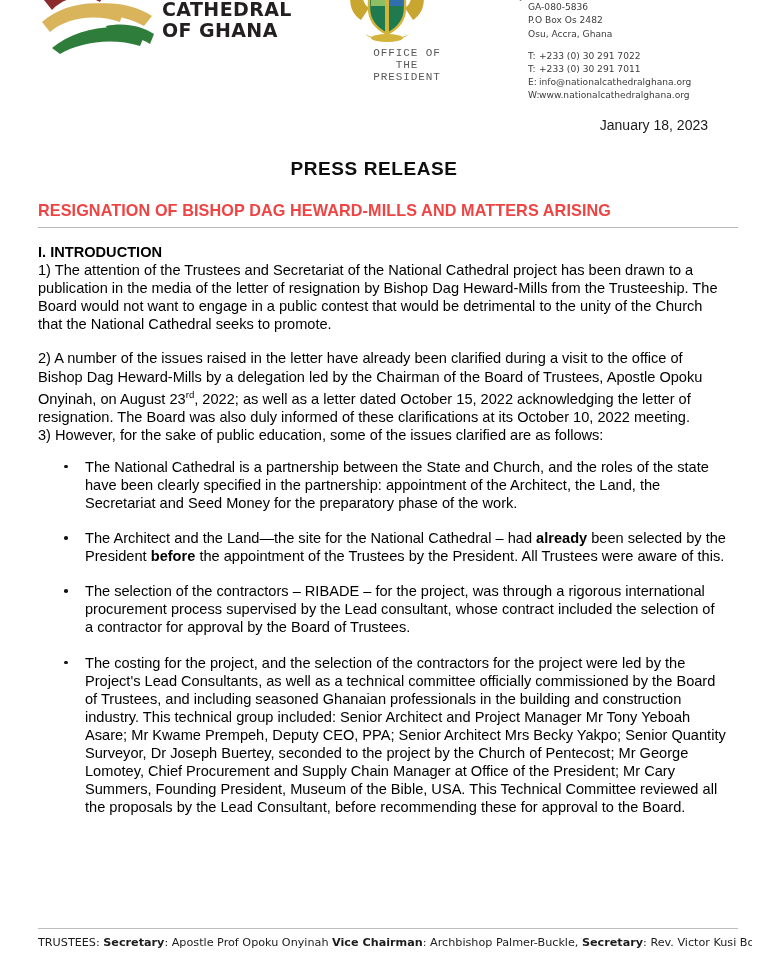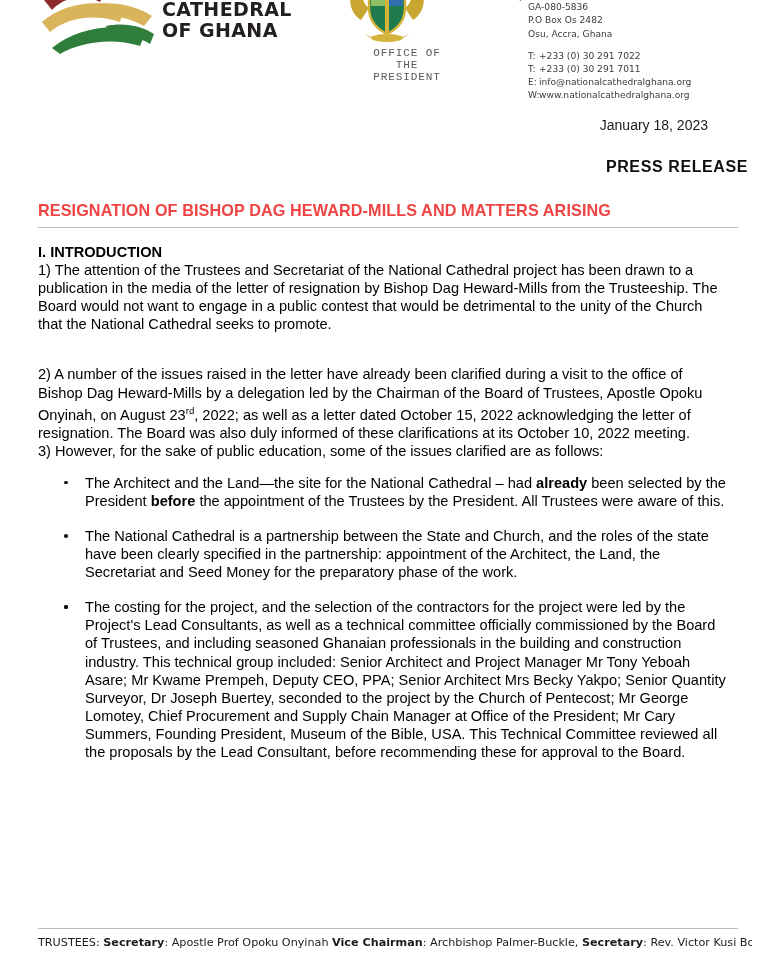--- a/index.html
+++ b/index.html
@@ -107,22 +107,22 @@
     font-size: 14px;
     color: #1b1b1b;
   }
 
   
   .press-release {
     position: absolute;
     left: 0;
     right: 14px;
     top: 158px;
-    text-align: right;
-    font-size: 16px;
+    text-align: center;
+    font-size: 19px;
     font-weight: bold;
     letter-spacing: 0.6px;
     color: #0e0e0e;
   }
   .subtitle {
     position: absolute;
     left: 38px;
     right: 38px;
     top: 201px;
     font-size: 16.2px;
@@ -151,21 +151,21 @@
   }
   .sec-head {
     font-weight: bold;
     font-size: 14.6px;
     margin: 0;
   }
   .para {
     margin: 0;
     text-align: left;
   }
-  .para.gap { margin-top: 32px; }
+  .para.gap { margin-top: 16px; }
   .sec-head.gap { margin-top: 16px; }
 
   ul.bullets {
     list-style: none;
     margin: 14px 0 0 0;
     padding: 0;
   }
   ul.bullets > li {
     position: relative;
     padding-left: 47px;
@@ -278,28 +278,29 @@
     <div class="sec-head">I. INTRODUCTION</div>
     <p class="para">1) The attention of the Trustees and Secretariat of the National Cathedral project has been drawn to a publication in the media of the letter of resignation by Bishop Dag Heward-Mills from the Trusteeship. The Board would not want to engage in a public contest that would be detrimental to the unity of the Church that the National Cathedral seeks to promote.</p>
 
     <p class="para gap"><span>2) A number of the issues raised in the letter have already been clarified during a visit to the office of Bishop Dag Heward-Mills by a delegation led by the Chairman of the Board of Trustees, Apostle Opoku Onyinah, on August 23</span><sup>rd</sup><span>, 2022; as well as a letter dated October 15, 2022 acknowledging the letter of resignation. The Board  was also duly informed of these clarifications at its October 10, 2022 meeting.</span></p>
 
     <p class="para">3) However, for the sake of public education, some of the issues clarified are as follows:</p>
 
     <ul class="bullets">
       <li>
         <span class="dot"></span>
+        <span>The National Cathedral is a partnership  between the State and Church, and the roles of the state have been clearly specified in the partnership: appointment of the Architect, the Land, the Secretariat and Seed Money for the preparatory phase of the work.</span>
+      </li>
+      <li>
+        <span class="dot"></span>
         <span>The Architect and the Land—the site for the National Cathedral – had </span><b>already</b><span> been selected by the President </span><b>before</b><span> the appointment of the Trustees by the President. All Trustees were aware of this.</span>
       </li>
       <li>
         <span class="dot"></span>
-        <span>The National Cathedral is a partnership  between the State and Church, and the roles of the state have been clearly specified in the partnership: appointment of the Architect, the Land, the Secretariat and Seed Money for the preparatory phase of the work.</span>
-      </li>
-      <li>
-        <span class="dot"></span>
+        <span>The selection of the contractors – RIBADE – for the project, was through a rigorous international procurement process supervised by the Lead consultant, whose contract included the selection of a contractor for approval by the Board of Trustees.</span>
       </li>
       <li>
         <span class="dot"></span>
         <span>The costing for the project, and the selection of the contractors for the project were led by the Project's Lead Consultants, as well as a technical committee officially commissioned by the Board of Trustees, and including seasoned Ghanaian professionals in the building and construction industry. This technical group included: Senior Architect and Project Manager Mr Tony Yeboah Asare; Mr Kwame Prempeh, Deputy CEO, PPA; Senior Architect Mrs Becky Yakpo; Senior Quantity Surveyor, Dr Joseph Buertey, seconded to the project by the Church of Pentecost; Mr George Lomotey, Chief Procurement and Supply Chain Manager at Office of the President; Mr Cary Summers, Founding President, Museum of the Bible, USA. This Technical Committee reviewed all the proposals by the Lead Consultant, before recommending these for approval to the Board.</span>
       </li>
     </ul>
   </div>
 
   <div class="footer-rule"></div>
   <div class="footer-text"><span>TRUSTEES: </span><b>Secretary</b><span>: Apostle Prof Opoku Onyinah  </span><b>Vice Chairman</b><span>: Archbishop Palmer-Buckle, </span><b>Secretary</b><span>: Rev. Victor Kusi Boateng</span></div>

